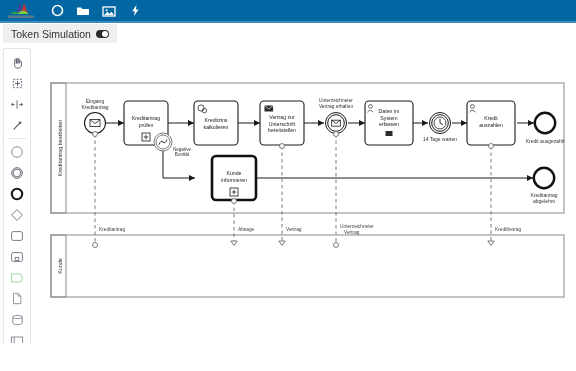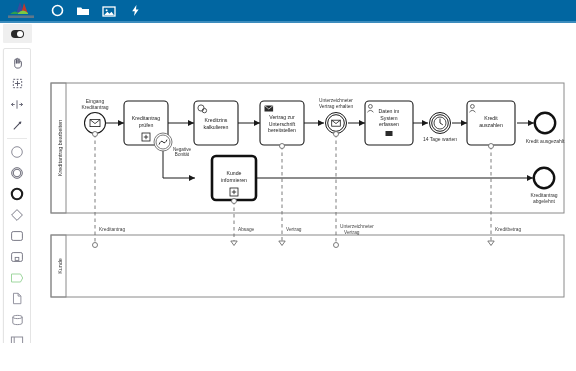--- a/index.html
+++ b/index.html
@@ -124,20 +124,21 @@
   <div class="tbtn">
     <svg width="11" height="13" viewBox="0 0 11 13">
         <path d="M6.4 1 L2.2 7.2h2.6L4 12 L8.6 5.6H6z" fill="#fff"></path>
       </svg>
   </div>
 </div>
 <div id="appbar-underline"></div>
 
 <div id="simstrip">
   <div id="tokensim">
+    <span>Token Simulation</span>
     <span class="toggle"></span>
   </div>
 </div>
 
 <div id="palette">
   <div class="pitem">
     <svg width="13" height="13" viewBox="0 0 14 14" fill="none" stroke="#5a5a6a" stroke-width="1">
       <path d="M4 9V4.4a.9.9 0 011.8 0V8M5.8 8V3.4a.9.9 0 011.8 0V8M7.6 8V4a.9.9 0 011.8 0v4M9.4 6.6a.9.9 0 011.8 0v3.1c0 2-1.5 3.3-3.4 3.3H6.6c-1.5 0-2.6-1.3-2.6-2.6V9"></path>
     </svg>
   </div>

